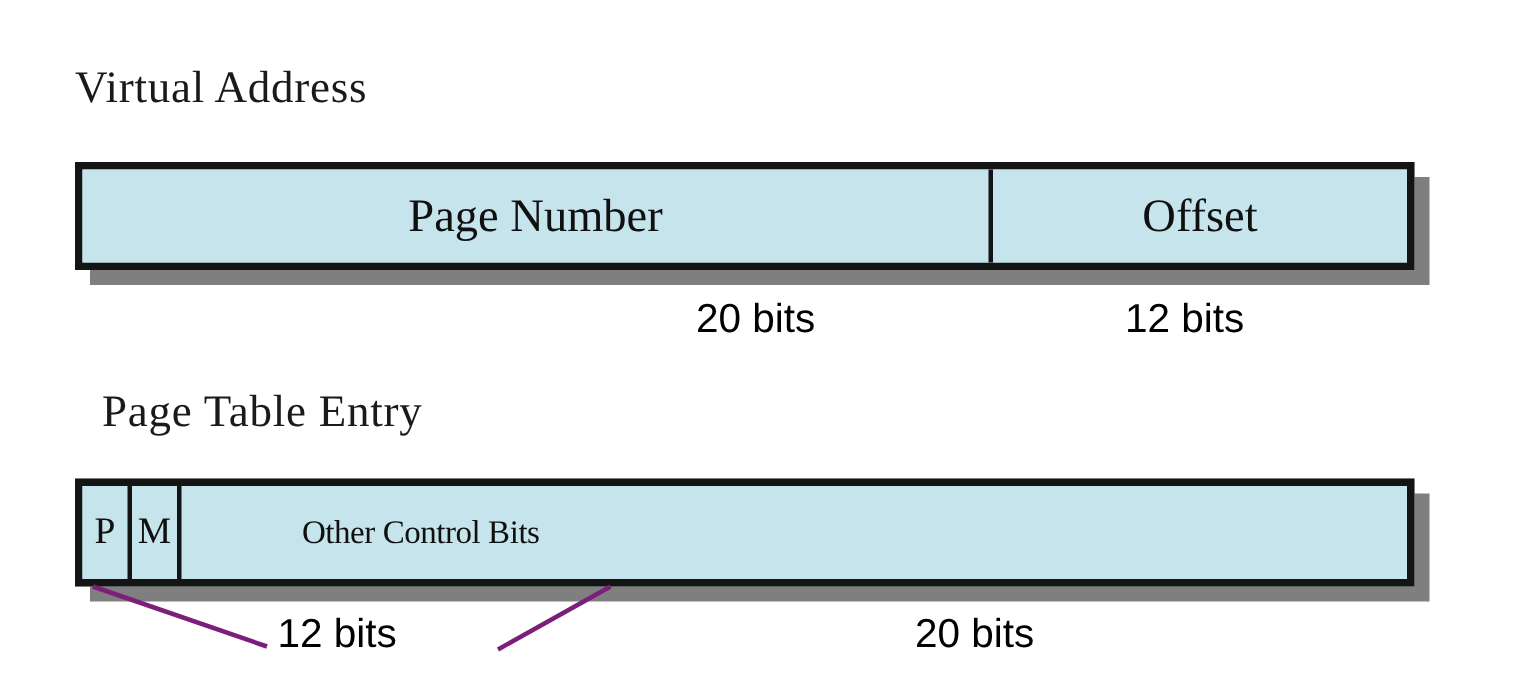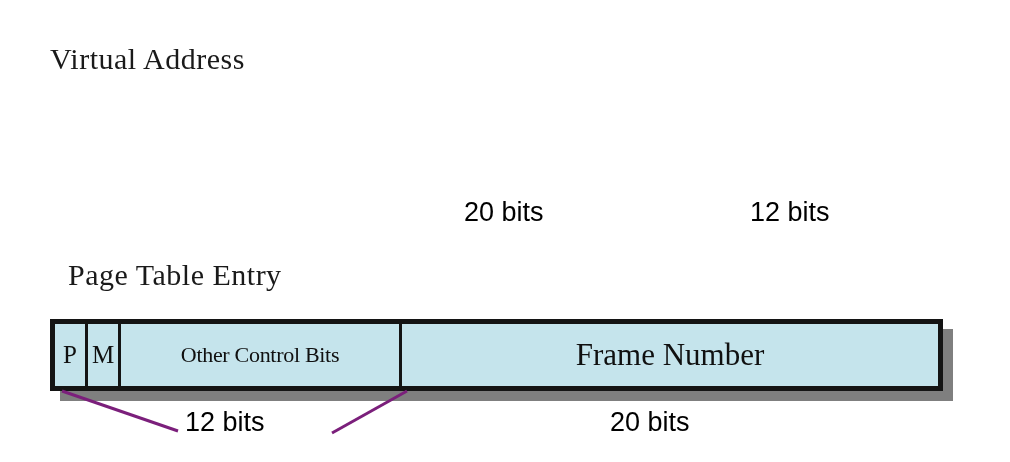--- a/index.html
+++ b/index.html
@@ -80,21 +80,21 @@
   #va-page-number { flex: 0 0 607px; font-size: 31px; }
   #va-offset      { flex: 1 1 auto;  font-size: 31px; }
 
   
   #pte-wrap { left: 50px; top: 307px; width: 893px; height: 72px; }
   #pte-p  { flex: 0 0 33px;  font-size: 25px; }
   #pte-m  { flex: 0 0 33px;  font-size: 25px; }
   #pte-ocb{ flex: 0 0 281px; font-size: 22px;
             font-stretch: condensed;
             transform-origin: center;
-            letter-spacing: -0.3px; }
+            letter-spacing: -0.3px; margin-left: 19px; }
   #pte-frame { flex: 1 1 auto; font-size: 31px; }
 
   
   .bits-label {
     position: absolute;
     font-family: "Liberation Sans", sans-serif;
     font-weight: 400;
     font-size: 27px;
     color: #000000;
     white-space: nowrap;
@@ -114,33 +114,39 @@
     pointer-events: none;
   }
 </style>
 </head>
 <body>
 
 <div class="canvas">
 
   <div class="heading" id="va-heading">Virtual Address</div>
 
+  <div class="bar-wrap" id="va-wrap">
+    <div class="bar-shadow"></div>
+    <div class="bar">
+      <div class="cell" id="va-page-number">Page Number</div>
+      <div class="cell" id="va-offset">Offset</div>
+    </div>
+  </div>
 
   <div class="bits-label" id="va-bits-20">20 bits</div>
   <div class="bits-label" id="va-bits-12">12 bits</div>
 
   <div class="heading" id="pte-heading">Page Table Entry</div>
 
   <div class="bar-wrap" id="pte-wrap">
     <div class="bar-shadow"></div>
     <div class="bar">
       <div class="cell" id="pte-p">P</div>
       <div class="cell" id="pte-m">M</div>
       <div class="cell" id="pte-ocb">Other Control Bits</div>
-      <div class="cell" id="pte-frame">Frame Number</div>
     </div>
   </div>
 
   <svg class="leader" viewBox="0 0 1010 462">
     <line x1="62" y1="379" x2="178" y2="419" stroke="#7B1F7B" stroke-width="3"></line>
     <line x1="407" y1="379" x2="332" y2="421" stroke="#7B1F7B" stroke-width="3"></line>
   </svg>
 
   <div class="bits-label" id="pte-bits-12">12 bits</div>
   <div class="bits-label" id="pte-bits-20">20 bits</div>

